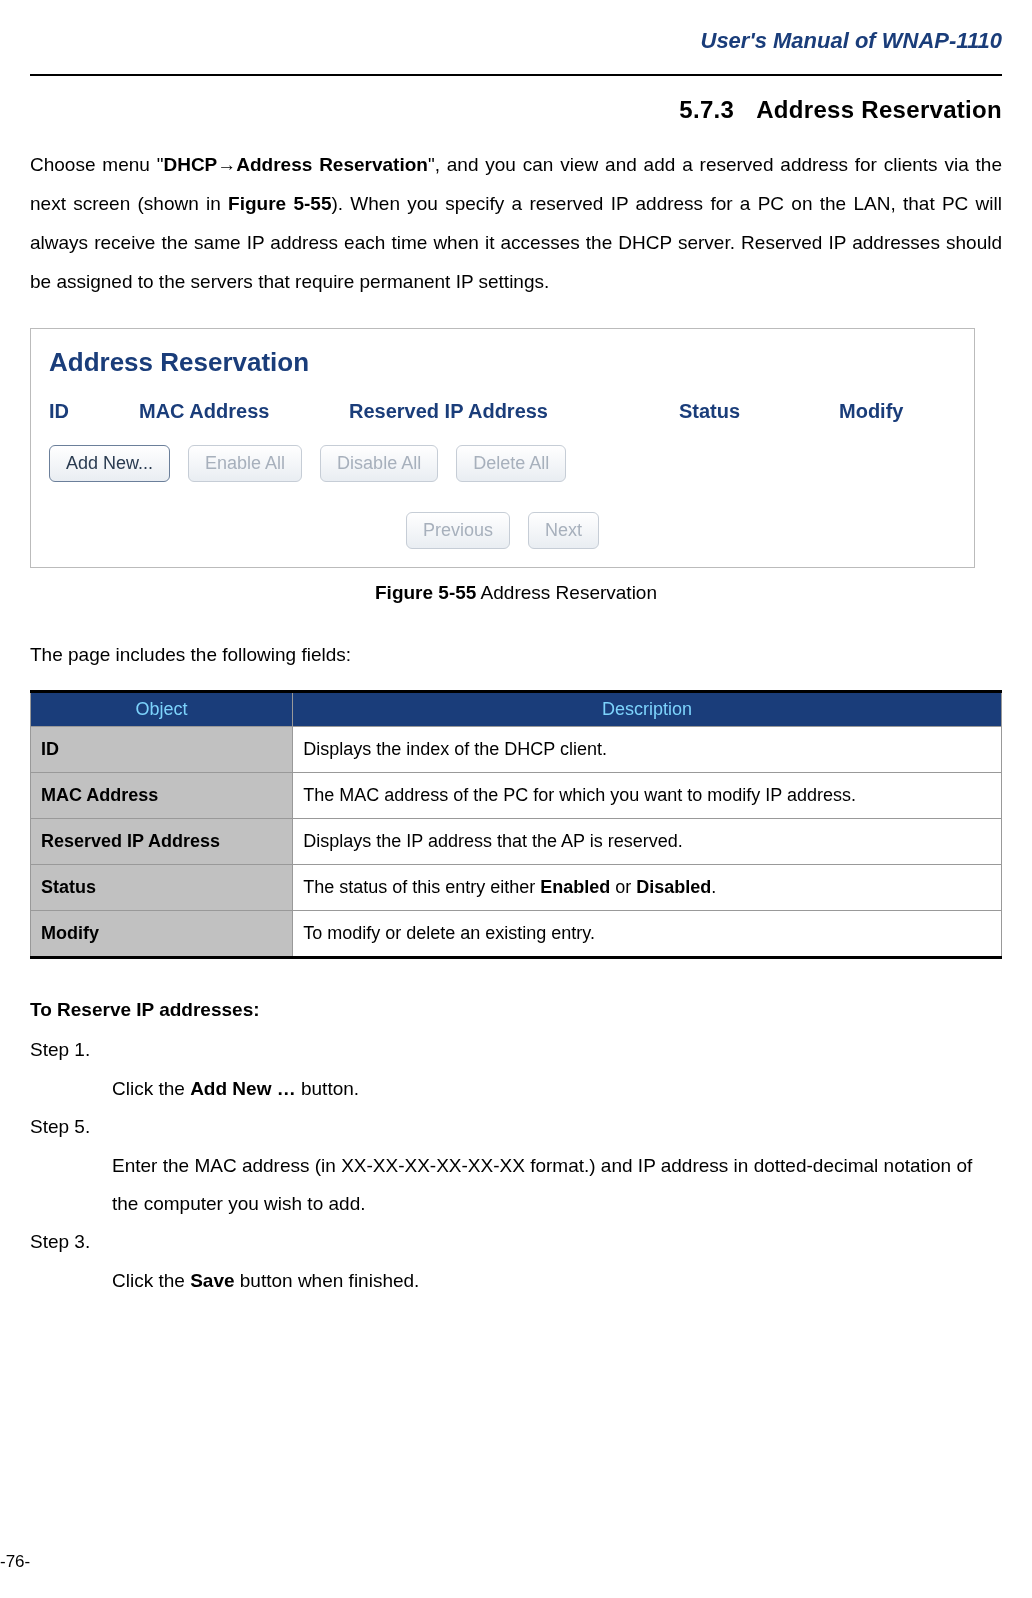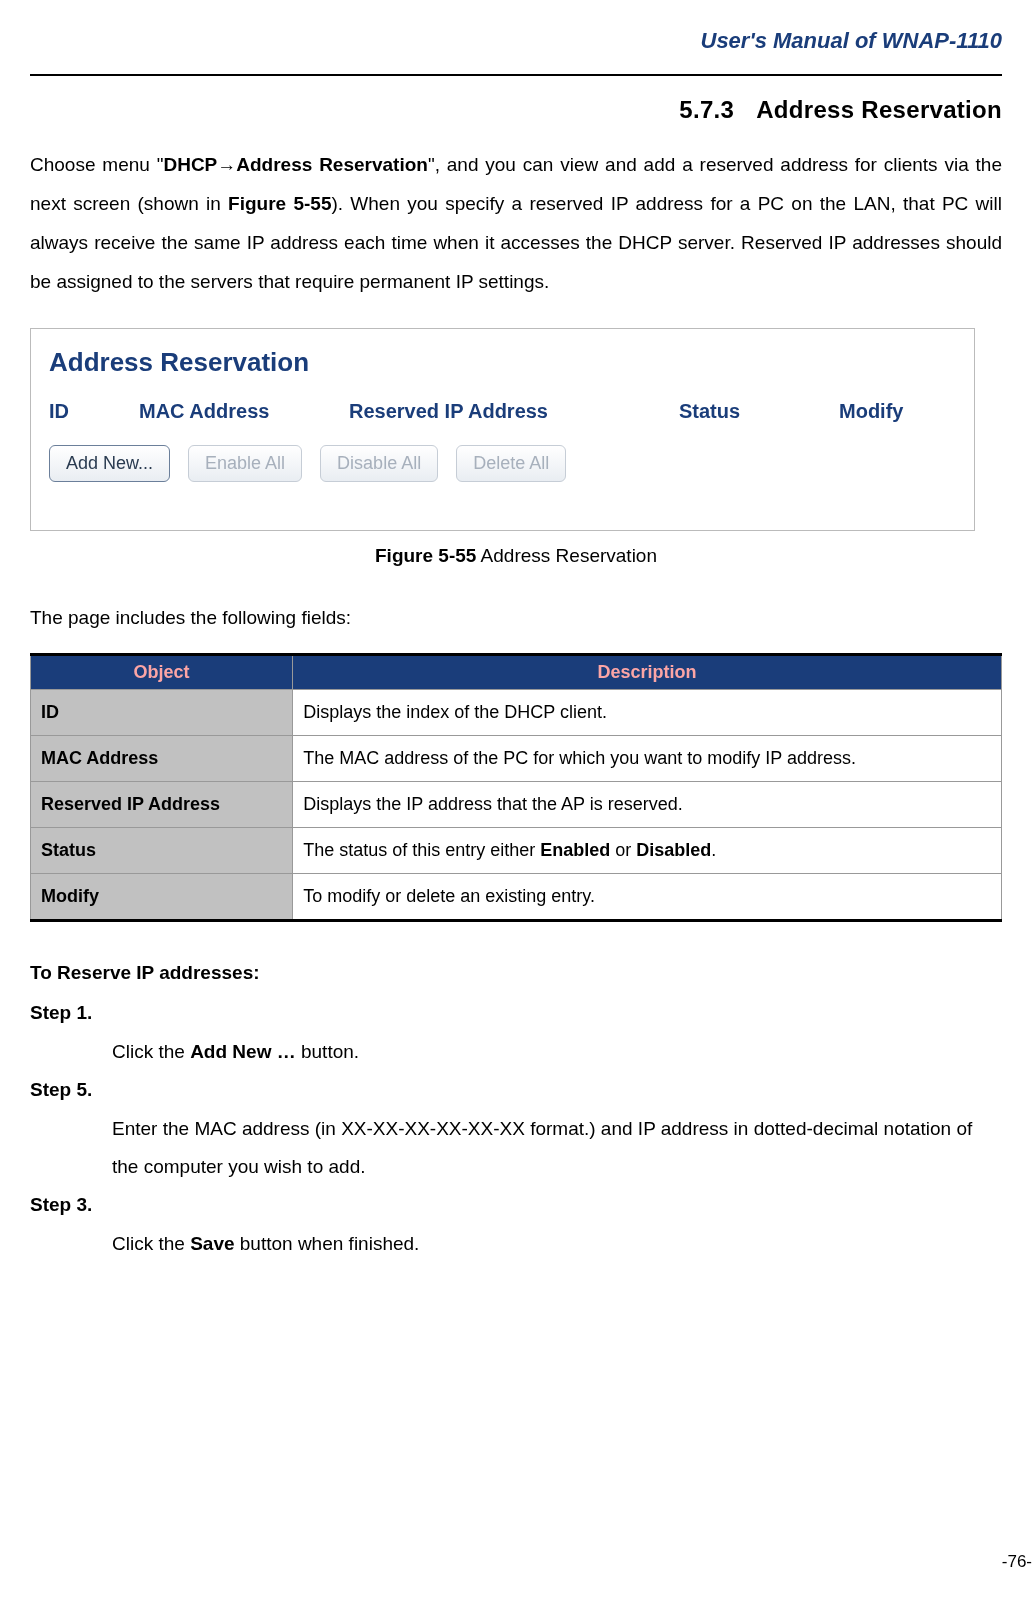--- a/index.html
+++ b/index.html
@@ -103,22 +103,22 @@
       font-size: 19px;
       margin-bottom: 24px;
     }
     .fields-table {
       width: 100%;
       border-collapse: collapse;
       margin-bottom: 40px;
     }
     .fields-table th {
       background: #1a3d7a;
-      color: #fca5a5;
-      font-weight: bold;
+      color: #7dd3fc;
+      font-weight: normal;
       font-size: 18px;
       padding: 6px 10px;
       text-align: center;
       border: 1px solid #999;
     }
     .fields-table th:first-child { width: 27%; }
     .fields-table td {
       border: 1px solid #999;
       padding: 12px 10px;
       font-size: 18px;
@@ -139,32 +139,31 @@
       font-size: 19px;
       margin-bottom: 10px;
     }
     .step-row {
       font-size: 19px;
       line-height: 2.0;
       display: flex;
     }
     .step-label {
       flex: 0 0 82px;
-      font-weight: bold;
     }
     .step-body {
       flex: 1;
       margin-top: 39px;
     }
     .page-number {
       position: absolute;
       bottom: 26px;
       left: 0;
       width: 100%;
-      text-align: right;
+      text-align: left;
       font-size: 17px;
     }
   </style>
 </head>
 <body>
 
 <div class="header-title">User's  Manual  of  WNAP-1110</div>
 <hr class="header-rule">
 
 <div class="section-heading">
@@ -183,20 +182,24 @@
     <div>Reserved IP Address</div>
     <div>Status</div>
     <div>Modify</div>
   </div>
   <div class="fig-btnrow">
     <button class="ui-btn">Add New...</button>
     <button class="ui-btn disabled">Enable All</button>
     <button class="ui-btn disabled">Disable All</button>
     <button class="ui-btn disabled">Delete All</button>
   </div>
+  <div class="fig-nav">
+    <button class="ui-btn disabled">Previous</button>
+    <button class="ui-btn disabled">Next</button>
+  </div>
 </div>
 
 <div class="fig-caption">
   <span class="bold">Figure 5-55</span><span>  Address Reservation</span>
 </div>
 
 <div class="fields-intro">The page includes the following fields:</div>
 
 <table class="fields-table">
   <tbody>

